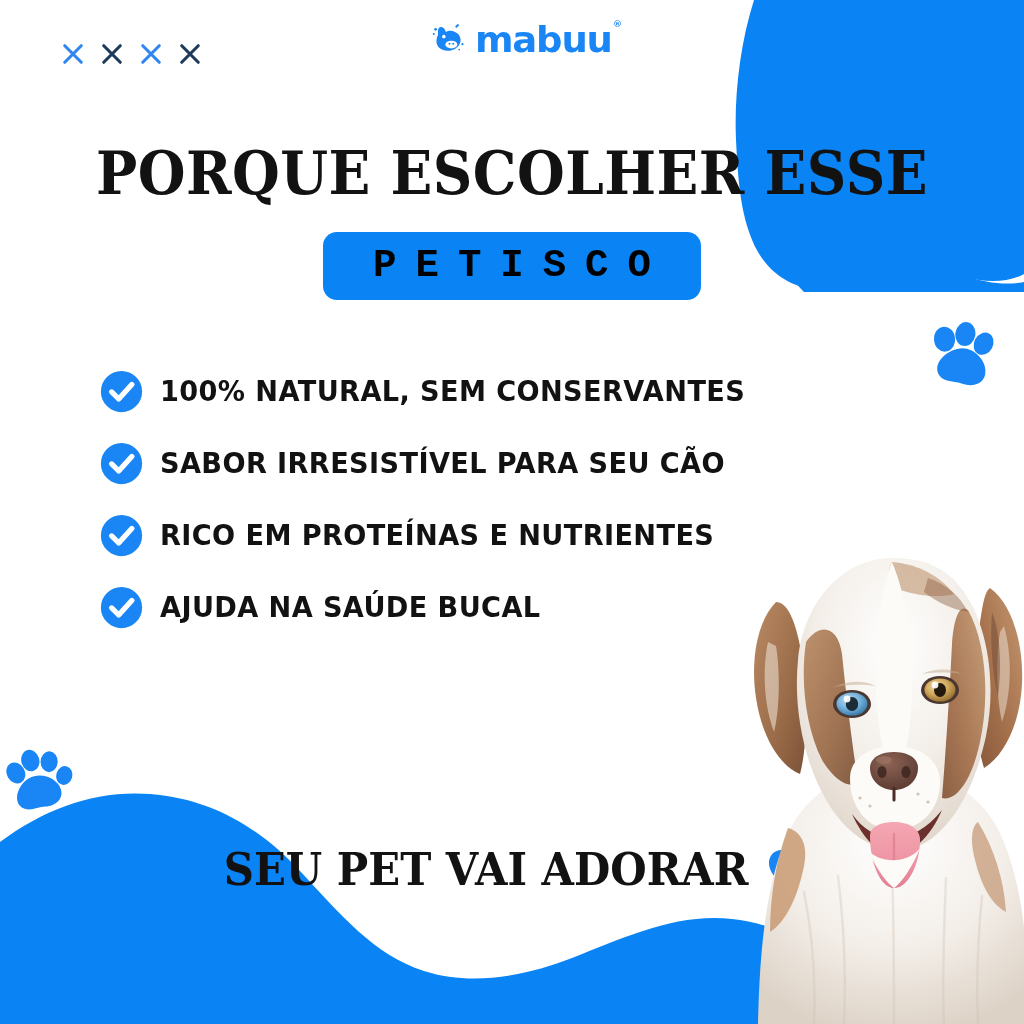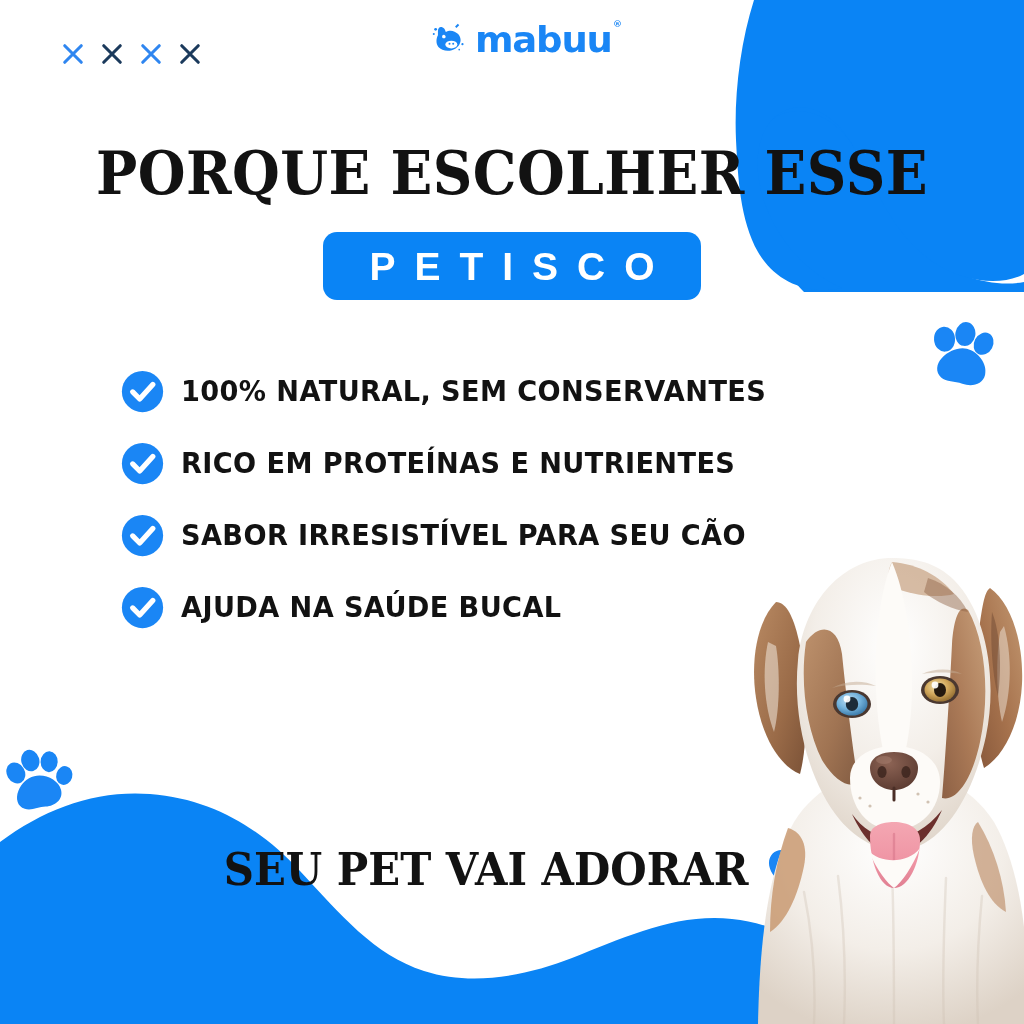--- a/index.html
+++ b/index.html
@@ -97,33 +97,33 @@
     top: 232px;
     width: 378px;
     height: 68px;
     background: #0a84f5;
     border-radius: 14px;
     display: flex;
     align-items: center;
     justify-content: center;
   }
   .badge-text {
-    font-family: Liberation Sans, sans-serif;
+    font-family: Liberation Mono, monospace;
     font-weight: 700;
     font-size: 39px;
     letter-spacing: 19px;
     text-indent: 19px;
-    color: #ffffff;
+    color: #000000;
     line-height: 1;
   }
 
   
   .features {
     position: absolute;
-    left: 120px;
+    left: 99px;
     top: 368px;
     display: flex;
     flex-direction: column;
     gap: 25px;
   }
   .feature {
     display: flex;
     align-items: center;
     gap: 16px;
     height: 47px;
@@ -279,29 +279,29 @@
         <path d="M13.5,24.5 L21,32 L35,16.5" stroke="#ffffff" stroke-width="5.6" stroke-linecap="round" stroke-linejoin="round" fill="none"></path>
       </svg>
       <span class="feature-text">100% NATURAL, SEM CONSERVANTES</span>
     </div>
 
     <div class="feature">
       <svg class="check-icon" viewBox="0 0 48 48">
         <circle cx="24" cy="24" r="22" fill="#1a86f5"></circle>
         <path d="M13.5,24.5 L21,32 L35,16.5" stroke="#ffffff" stroke-width="5.6" stroke-linecap="round" stroke-linejoin="round" fill="none"></path>
       </svg>
-      <span class="feature-text">RICO EM PROTEÍNAS E NUTRIENTES</span>
+      <span class="feature-text">SABOR IRRESISTÍVEL PARA SEU CÃO</span>
     </div>
 
     <div class="feature">
       <svg class="check-icon" viewBox="0 0 48 48">
         <circle cx="24" cy="24" r="22" fill="#1a86f5"></circle>
         <path d="M13.5,24.5 L21,32 L35,16.5" stroke="#ffffff" stroke-width="5.6" stroke-linecap="round" stroke-linejoin="round" fill="none"></path>
       </svg>
-      <span class="feature-text">SABOR IRRESISTÍVEL PARA SEU CÃO</span>
+      <span class="feature-text">RICO EM PROTEÍNAS E NUTRIENTES</span>
     </div>
 
     <div class="feature">
       <svg class="check-icon" viewBox="0 0 48 48">
         <circle cx="24" cy="24" r="22" fill="#1a86f5"></circle>
         <path d="M13.5,24.5 L21,32 L35,16.5" stroke="#ffffff" stroke-width="5.6" stroke-linecap="round" stroke-linejoin="round" fill="none"></path>
       </svg>
       <span class="feature-text">AJUDA NA SAÚDE BUCAL</span>
     </div>
 

